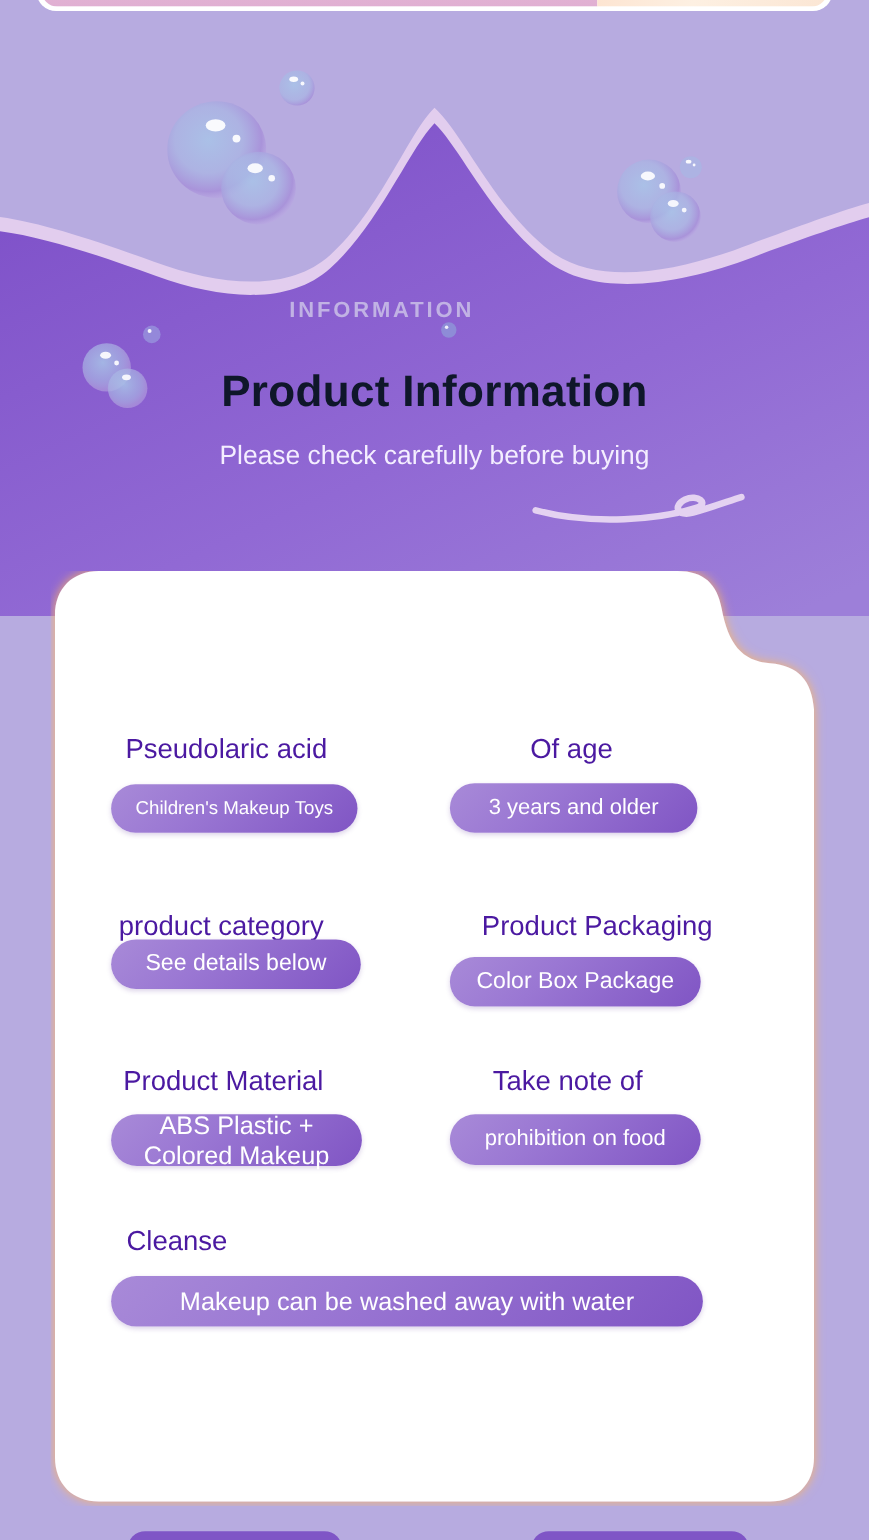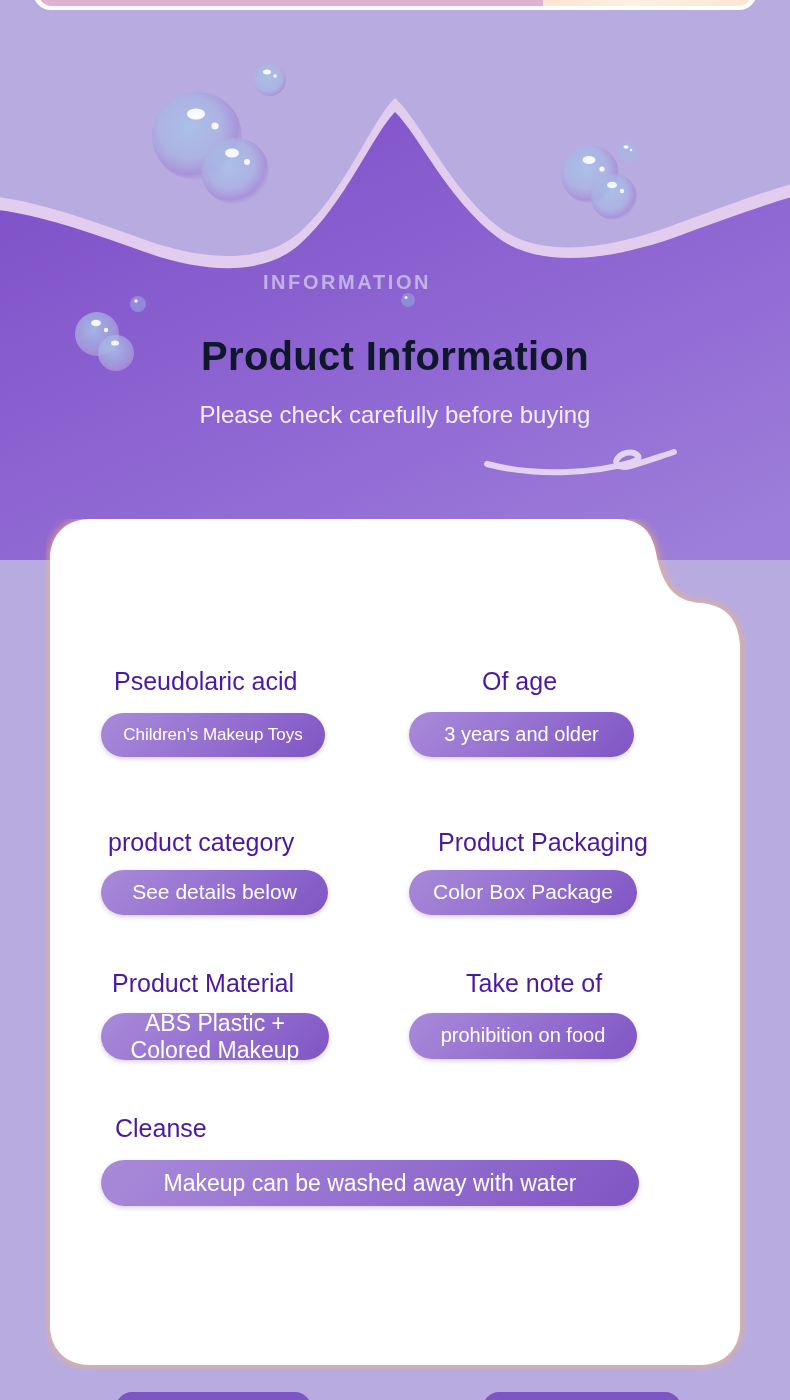--- a/index.html
+++ b/index.html
@@ -324,30 +324,30 @@
 
   <div class="card-content">
 
     <div class="label" style="left:68px; top:148px;">Pseudolaric acid</div>
     <div class="pill" style="left:55px; top:194px; width:224px; height:44px; font-size:17px;">Children's Makeup Toys</div>
 
     <div class="label" style="left:436px; top:148px;">Of age</div>
     <div class="pill" style="left:363px; top:193px; width:225px; height:45px; font-size:20px;">3 years and older</div>
 
     <div class="label" style="left:62px; top:309px;">product category</div>
-    <div class="pill" style="left:55px; top:351px; width:227px; height:45px; font-size:21px;">See details below</div>
+    <div class="pill" style="left:55px; top:335px; width:227px; height:45px; font-size:21px;">See details below</div>
 
     <div class="label" style="left:368px; top:309px;margin-left:24px;">Product Packaging</div>
     <div class="pill" style="left:363px; top:351px; width:228px; height:45px; font-size:21px;">Color Box Package</div>
 
     <div class="label" style="left:66px; top:450px;">Product Material</div>
     <div class="pill" style="left:55px; top:494px; width:228px; height:47px; font-size:23px; white-space:pre-line;">ABS Plastic +
 Colored Makeup</div>
 
-    <div class="label" style="left:420px; top:450px;">Take note of</div>
+    <div class="label" style="left:402px; top:450px;">Take note of</div>
     <div class="pill" style="left:363px; top:494px; width:228px; height:46px; font-size:20px;">prohibition on food</div>
 
     <div class="label" style="left:69px; top:595px;">Cleanse</div>
     <div class="pill" style="left:55px; top:641px; width:538px; height:46px; font-size:23px;">Makeup can be washed away with water</div>
 
   </div>
 
   <div class="bottom-pill" style="left:116px; top:1392px; width:195px;"></div>
   <div class="bottom-pill" style="left:483px; top:1392px; width:198px;"></div>
 

